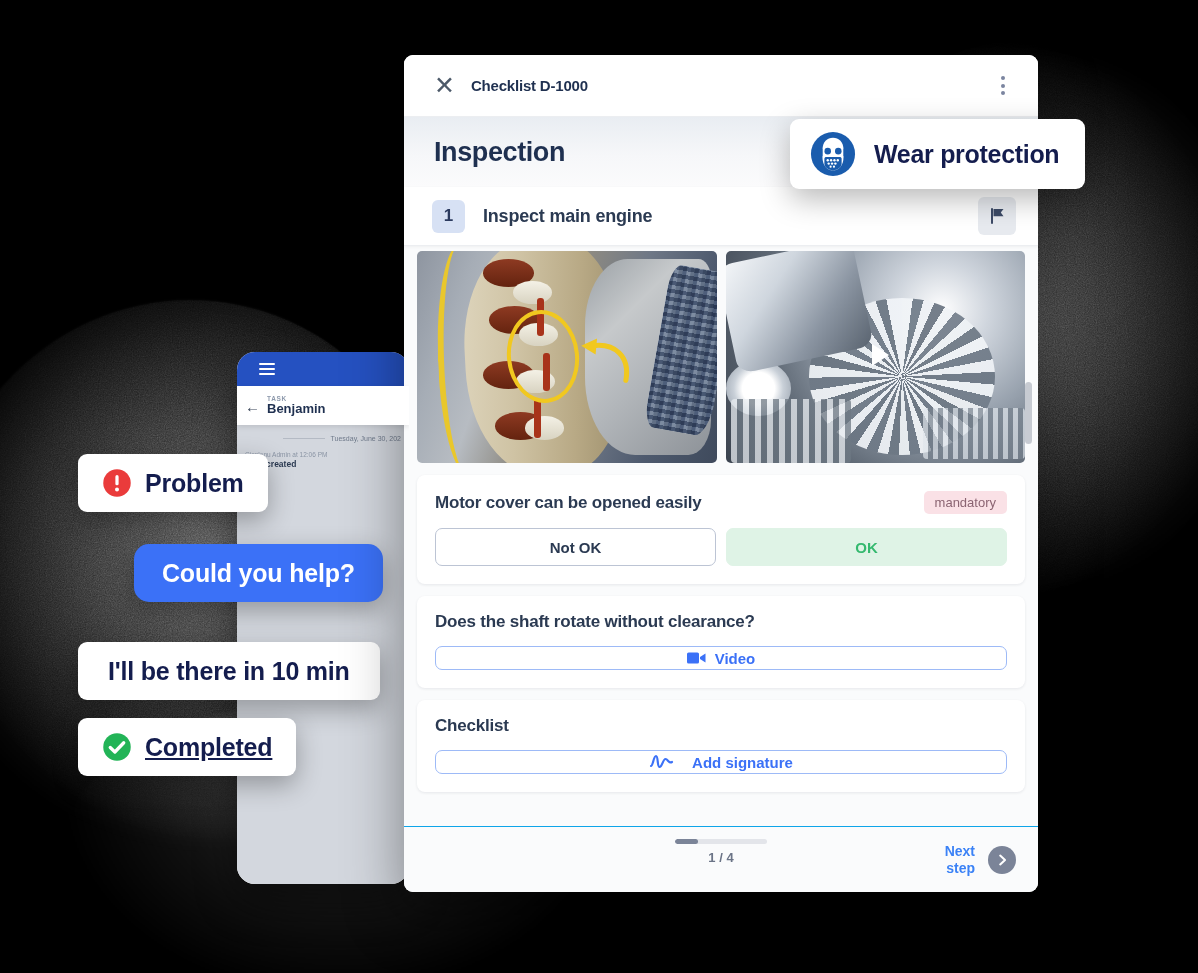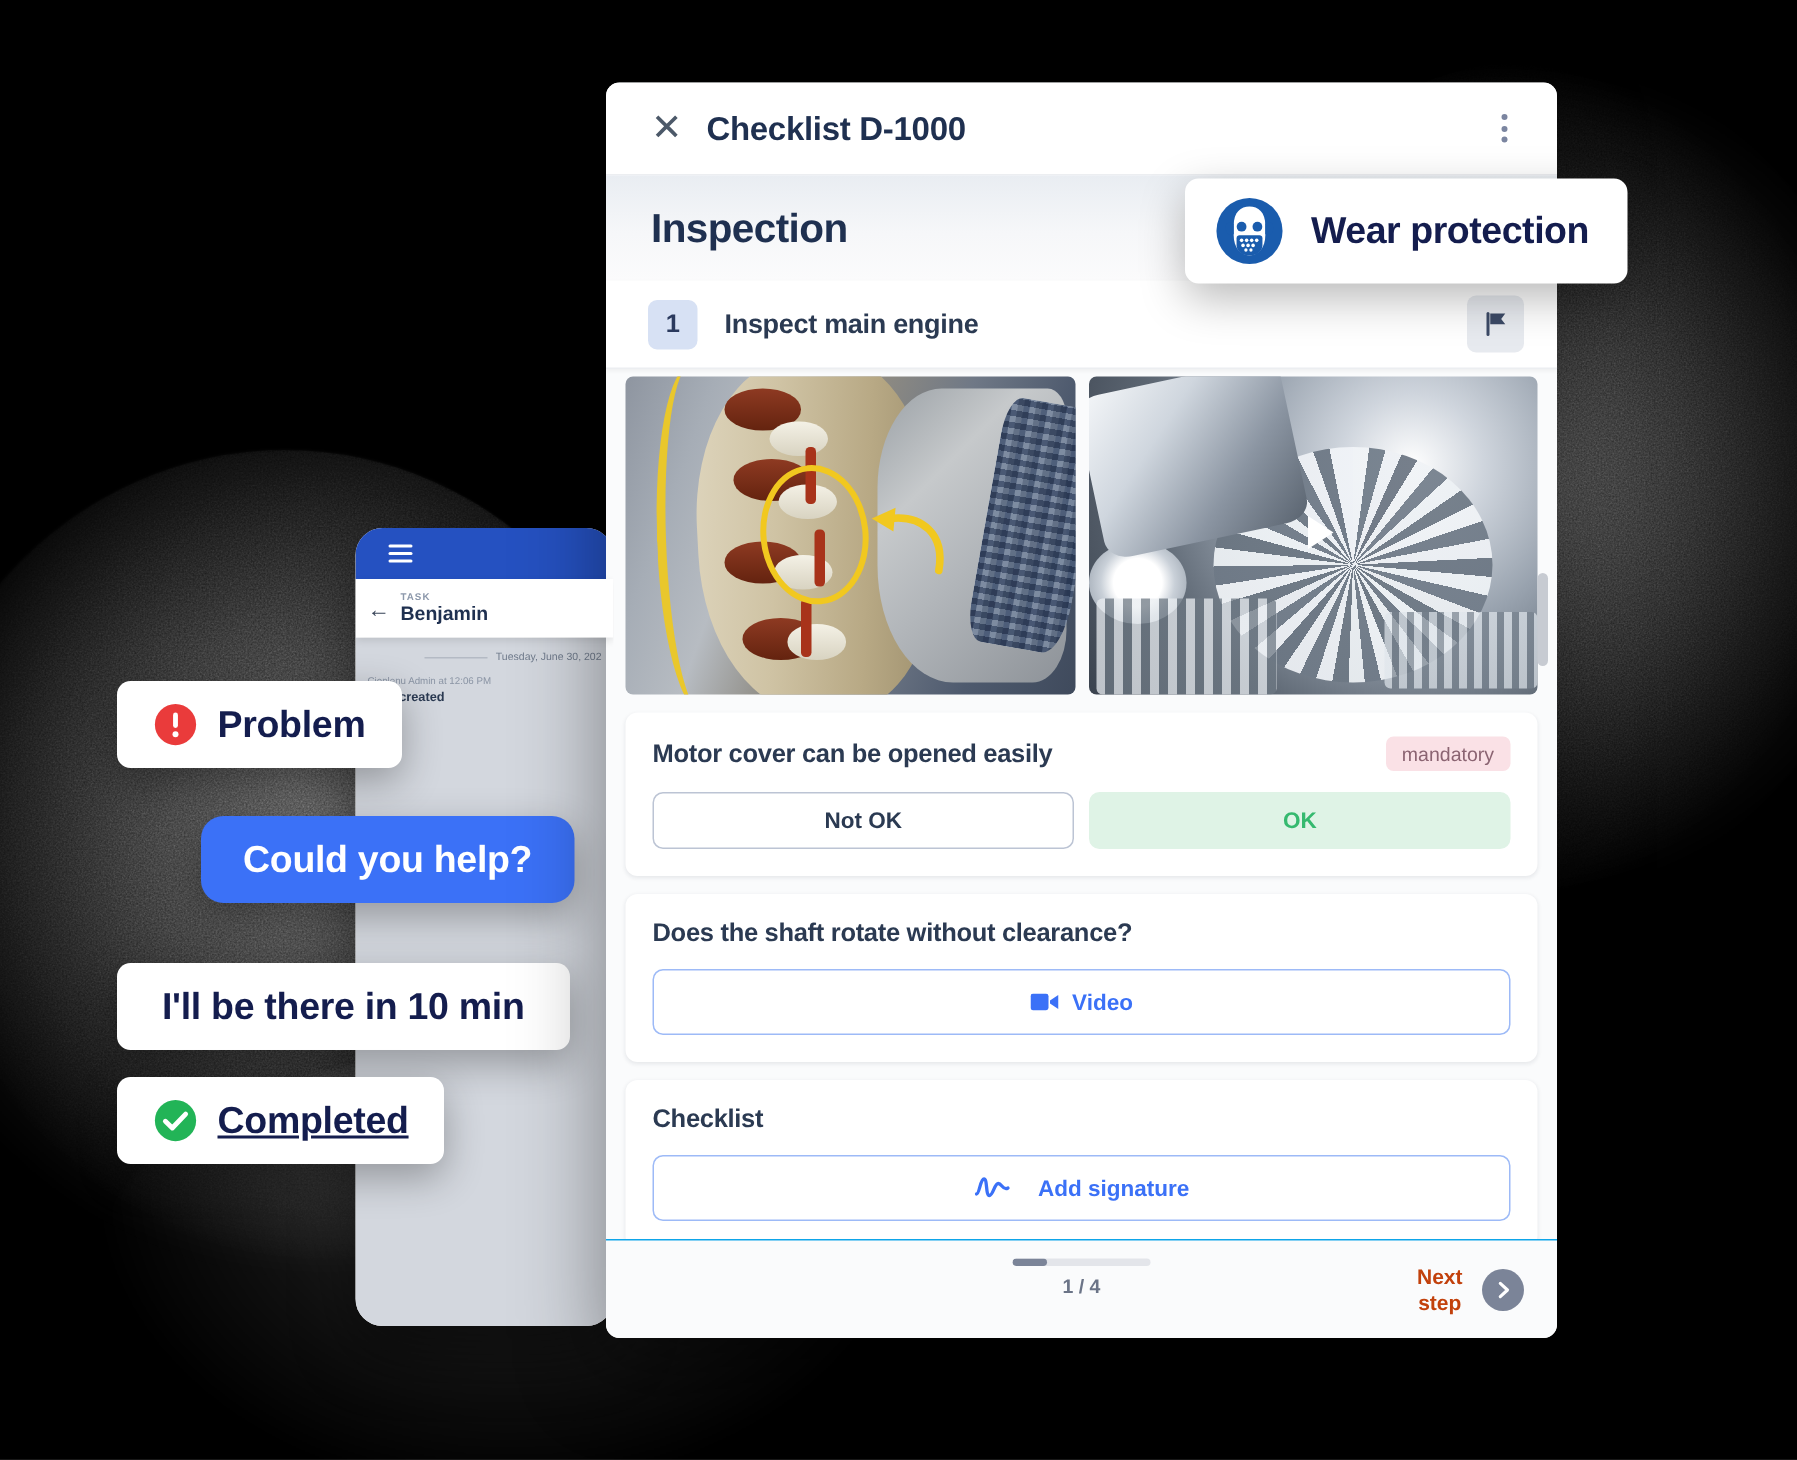--- a/index.html
+++ b/index.html
@@ -109,21 +109,21 @@
     box-shadow: 0 22px 60px rgba(0,0,0,.42);
     overflow: hidden;
     display: flex; flex-direction: column;
   }
   #card-topbar {
     height: 62px; background: #fff; flex: none;
     display: flex; align-items: center; padding: 0 27px 0 30px;
     border-bottom: 1px solid #eceef1;
   }
   #close-icon { font-size: 25px; color:#4c5969; line-height:1; font-weight: 300; margin-right: 16px; cursor:pointer;}
-  #card-title { font-size: 22px; font-weight: 700; color:#1f3050; letter-spacing:-.2px; }
+  #card-title { font-size: 15px; font-weight: 700; color:#1f3050; letter-spacing:-.2px; }
   #kebab { margin-left:auto; display:flex; flex-direction:column; gap:3.5px; padding: 6px 6px; cursor:pointer;}
   #kebab i { width: 4px; height: 4px; background:#7b85a0; border-radius:50%; display:block; }
 
   #card-section-head {
     height: 70px; flex:none;
     background: linear-gradient(to bottom, #e9edf2 0%, #f6f7f9 55%, #fbfbfc 100%);
     display:flex; align-items:center; padding: 0 30px;
   }
   #section-title { font-size: 27px; font-weight: 700; color:#1f3050; letter-spacing:-.4px; }
 
@@ -283,21 +283,21 @@
   }
   .btn-row { display:flex; gap: 10px; }
   .btn {
     flex:1; height: 38px; border-radius: 7px;
     display:flex; align-items:center; justify-content:center;
     font-size: 15px; font-weight:700; cursor:pointer;
   }
   .btn-ok { background:#dff3e6; color:#35b96f; border: 1px solid #dff3e6; }
   .btn-notok { background:#fff; color:#2b3a52; border: 1px solid #bcc4d4; }
   .btn-wide {
-    width:100%; height: 44px; border-radius: 7px; border:1px solid #9dbaf7;
+    width:100%; height: 24px; border-radius: 7px; border:1px solid #9dbaf7;
     background:#fff; color:#3b71f7; font-size: 15px; font-weight:700;
     display:flex; align-items:center; justify-content:center; gap:9px; cursor:pointer;
   }
   .qlabel { font-size: 17px; font-weight:700; color:#2b3a52; margin-bottom: 14px; letter-spacing:-.2px;}
 
   
   #card-footer {
     flex:none; height: 66px; background:#fafbfc;
     border-top: 1px solid #0ea5e9;
     display:flex; align-items:center; padding: 0 22px 0 30px;
@@ -305,21 +305,21 @@
   }
   #progress-wrap {
     position:absolute; left: 0; right:0; top: 12px;
     display:flex; flex-direction:column; align-items:center; gap: 6px;
     pointer-events:none;
   }
   #progress-track { width: 92px; height: 5px; background:#e3e5ea; border-radius: 3px; overflow:hidden; }
   #progress-fill { height: 100%; width: 25%; background:#7b8498; border-radius:3px; }
   #progress-label { font-size: 13px; color:#6b7487; font-weight:700; }
   #next-group { margin-left:auto; display:flex; align-items:center; gap: 13px; z-index:2; cursor:pointer;}
-  #next-text { font-size: 14px; font-weight:700; color:#c2410c; line-height:1.15; text-align:center;}
+  #next-text { font-size: 14px; font-weight:700; color:#3b82f6; line-height:1.15; text-align:right;}
   #next-circle {
     width: 28px; height: 28px; border-radius:50%; background:#7b8498;
     display:flex; align-items:center; justify-content:center;
   }
 
   
   #card-scrollbar {
     position:absolute; right: 6px; top: 136px;
     width: 7px; height: 700px; background: transparent;
   }

